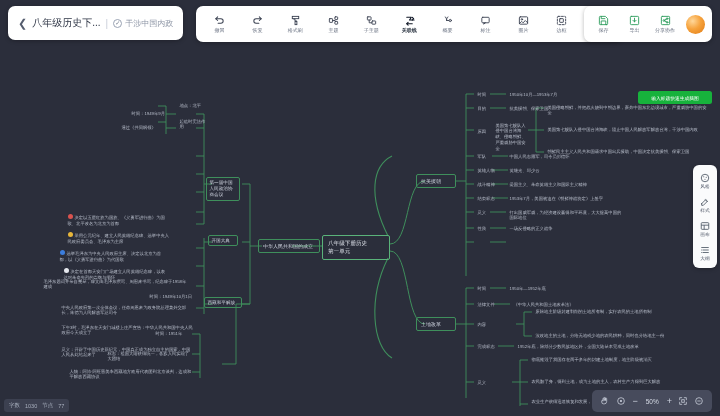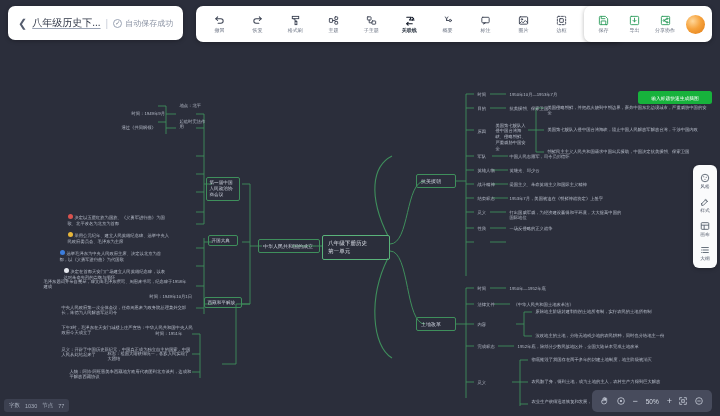--- a/index.html
+++ b/index.html
@@ -19,21 +19,21 @@
 
   .title-card{
     position:absolute; left:8px; top:6px; height:34px;
     background:#ffffff; border-radius:7px;
     display:flex; align-items:center; gap:5px;
     padding:0 10px;
     box-shadow:0 1px 4px rgba(0,0,0,.28);
   }
   .back-chev{ color:#555d6e; font-size:11px; line-height:1; cursor:pointer; }
   .doc-title{
-    color:#2f3646; font-size:10px; text-decoration:underline;
+    color:#2f3646; font-size:10px; 
     text-decoration-color:#9aa3b4; text-underline-offset:2px;
     white-space:nowrap; max-width:74px; overflow:hidden;
   }
   .tdiv{ color:#c9ced8; font-size:10px; }
   .autosave{ display:flex; align-items:center; gap:3px; color:#8d95a5; font-size:8px; white-space:nowrap;}
   .chk{
     width:9px;height:9px;border-radius:50%;border:1px solid #9aa3b4;
     display:flex;align-items:center;justify-content:center;
     font-size:6px;color:#6f7889;line-height:1;
   }
@@ -141,21 +141,21 @@
 <body>
 
 <div class="topbar">
 
   <div class="title-card">
     <span class="back-chev">❮</span>
     <span class="doc-title">八年级历史下...</span>
     <span class="tdiv">|</span>
     <span class="autosave">
       <span class="chk">✓</span>
-      <span>自动保存成功</span>
+      <span>干涉中国内政</span>
     </span>
   </div>
 
   <div class="toolbar">
     <div class="tool">
       <span class="ic">
           <svg width="11" height="11" viewBox="0 0 24 24" fill="none" stroke="currentColor" stroke-width="2.2" stroke-linecap="round">
             <path d="M4 8h11a5 5 0 0 1 0 10H9"></path>
             <path d="M8 4 4 8l4 4"></path>
           </svg>

